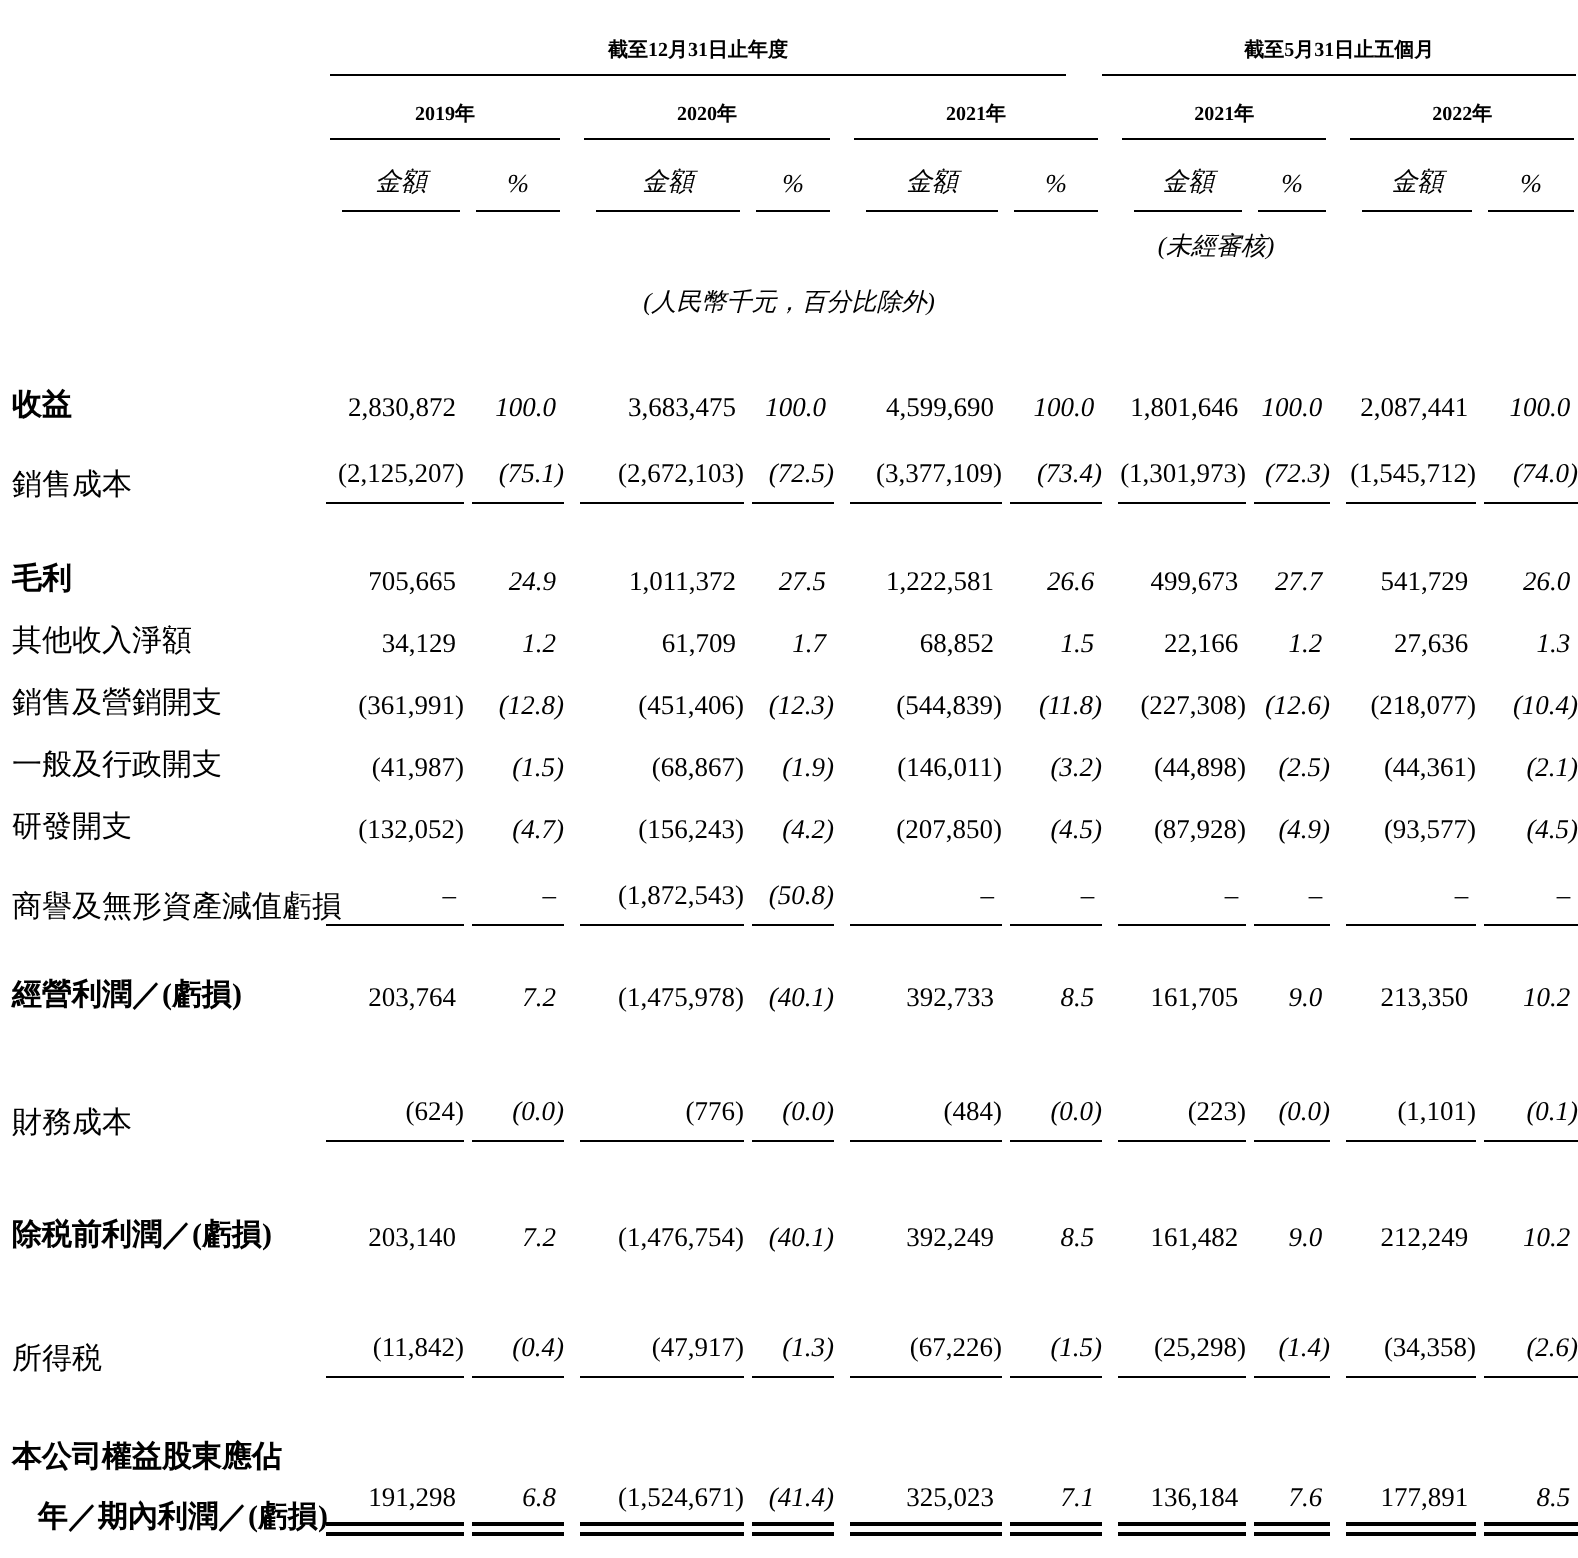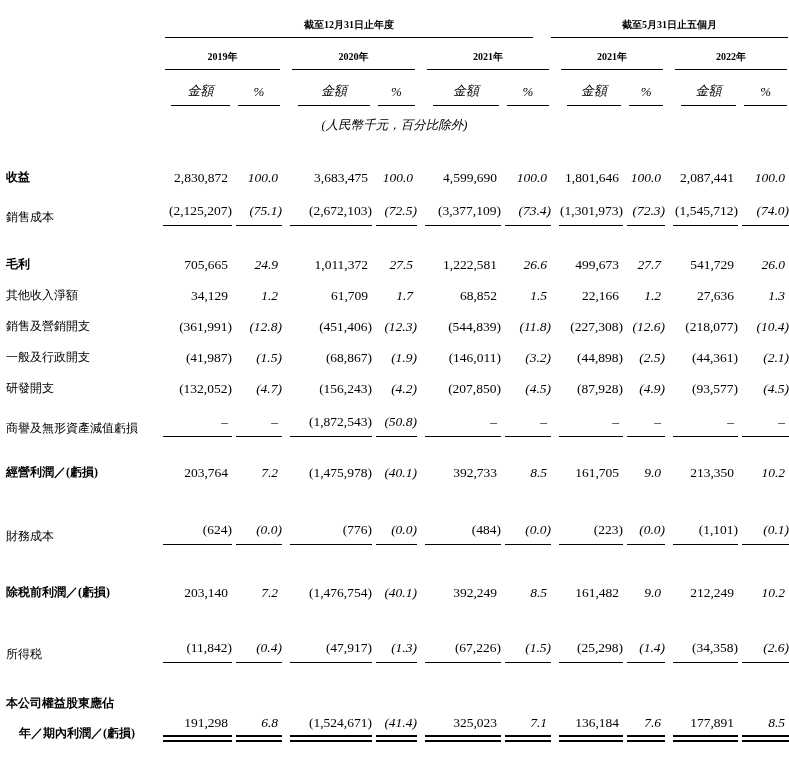--- a/index.html
+++ b/index.html
@@ -19,21 +19,21 @@
   .hrule { border-bottom:1.4px solid #000; padding-bottom:5px; }
   .m-p1 { margin:0 18px 0 10px; }
   .m-p2 { margin:0 1px 0 0; }
   .m-y  { margin:0 2px 0 10px; }
   .m-a  { margin:0 2px 0 16px; }
   .m-b  { margin:0 2px 0 6px; }
   .colhdr { font-style:italic; font-weight:normal; font-size:13px; text-align:center; }
   .note { font-style:italic; font-size:12.5px; text-align:center; white-space:nowrap; }
 
   
-  .lbl { font-size:12px; text-align:left; white-space:nowrap; }
+  .lbl { font-size:15px; text-align:left; white-space:nowrap; }
   .lbl > div { padding-left:6px; }
   tr.b .lbl { font-weight:bold; }
   .lbl .ind { padding-left:19px; }
   td.num { font-size:13.5px; }
   td.num .w { margin-left:8px; text-align:right; white-space:nowrap; }
   td.pct .w { margin-left:4px; font-style:italic; }
   .v.pad { padding-right:4px; }
   .rule-s { border-bottom:1.4px solid #000; padding-bottom:6px; }
   .rule-d { border-bottom:7px double #000; padding-bottom:4px; }
 </style>
@@ -108,20 +108,25 @@
       <th class="colhdr">
           <div class="hrule m-b">%</div>
         </th>
       <th class="colhdr">
           <div class="hrule m-a">金額</div>
         </th>
       <th class="colhdr">
           <div class="hrule m-b">%</div>
         </th>
     </tr>
+    <tr class="r4">
+      <td colspan="7"></td>
+      <td colspan="2" class="note">(未經審核)</td>
+      <td colspan="2"></td>
+    </tr>
     <tr class="r5">
       <td colspan="11" class="note">(人民幣千元，百分比除外)</td>
     </tr>
   </thead>
   <tbody id="tbody">
       <tr class="b" style="height: 52px;">
     <td class="lbl">
           <div>收益</div>
         </td>
     <td class="num amt">

